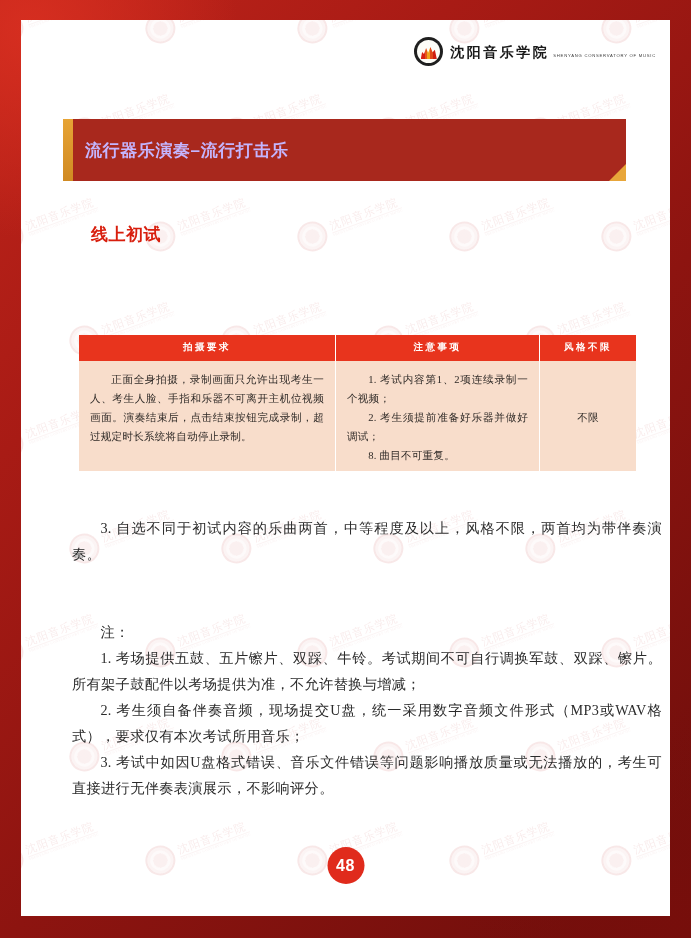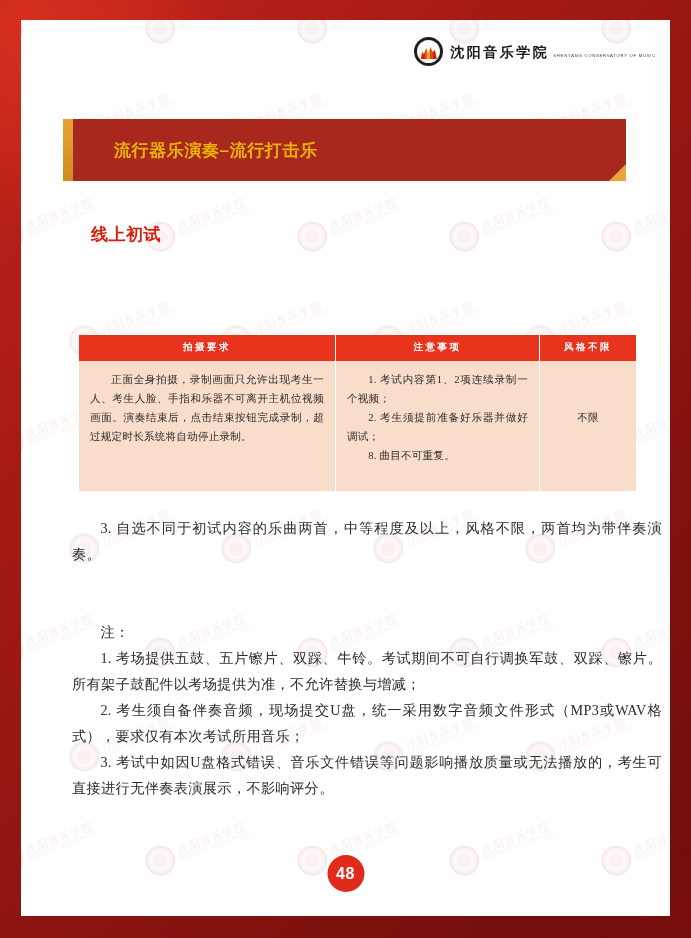--- a/index.html
+++ b/index.html
@@ -180,25 +180,25 @@
   .banner-fold {
     position: absolute;
     right: 0; bottom: 0;
     width: 0; height: 0;
     border-left: 17px solid transparent;
     border-bottom: 17px solid #e8a63a;
   }
   .banner-title {
     position: relative;
     z-index: 2;
-    margin-left: 41px;
+    margin-left: 12px;
     font-family: "Liberation Sans", sans-serif;
     font-size: 17px;
     font-weight: 700;
-    color: #eab308;
+    color: #c4b5fd;
     letter-spacing: .6px;
   }
 
   
   .sec-head {
     position: absolute;
     left: 70px;
     font-family: "Liberation Sans", sans-serif;
     font-size: 17px;
     font-weight: 700;
@@ -244,38 +244,38 @@
   }
   .tbl th:last-child { border-right: none; }
   .tbl td {
     background: #f8ddcb;
     color: #2f2a27;
     font-family: "Liberation Serif", "DejaVu Serif", serif;
     font-size: 10.6px;
     line-height: 19px;
     letter-spacing: .2px;
     vertical-align: top;
-    padding: 9px 11px 26px;
+    padding: 9px 11px 6px;
     border-right: 1px solid #ffffff;
     text-align: justify;
   }
   .tbl td:last-child { border-right: none; }
   .tbl td.center {
     text-align: center;
     vertical-align: middle;
   }
   .tbl td p { margin: 0; }
   .tbl td p.ind { text-indent: 2em; }
 
   
   .pagenum {
     position: absolute;
     left: 50%;
     transform: translateX(-50%);
-    bottom: 24px;
+    bottom: 32px;
     width: 37px; height: 37px;
     border-radius: 50%;
     background: #e02b1c;
     color: #ffffff;
     font-family: "Liberation Sans", sans-serif;
     font-size: 16px;
     font-weight: 700;
     display: flex;
     align-items: center;
     justify-content: center;

